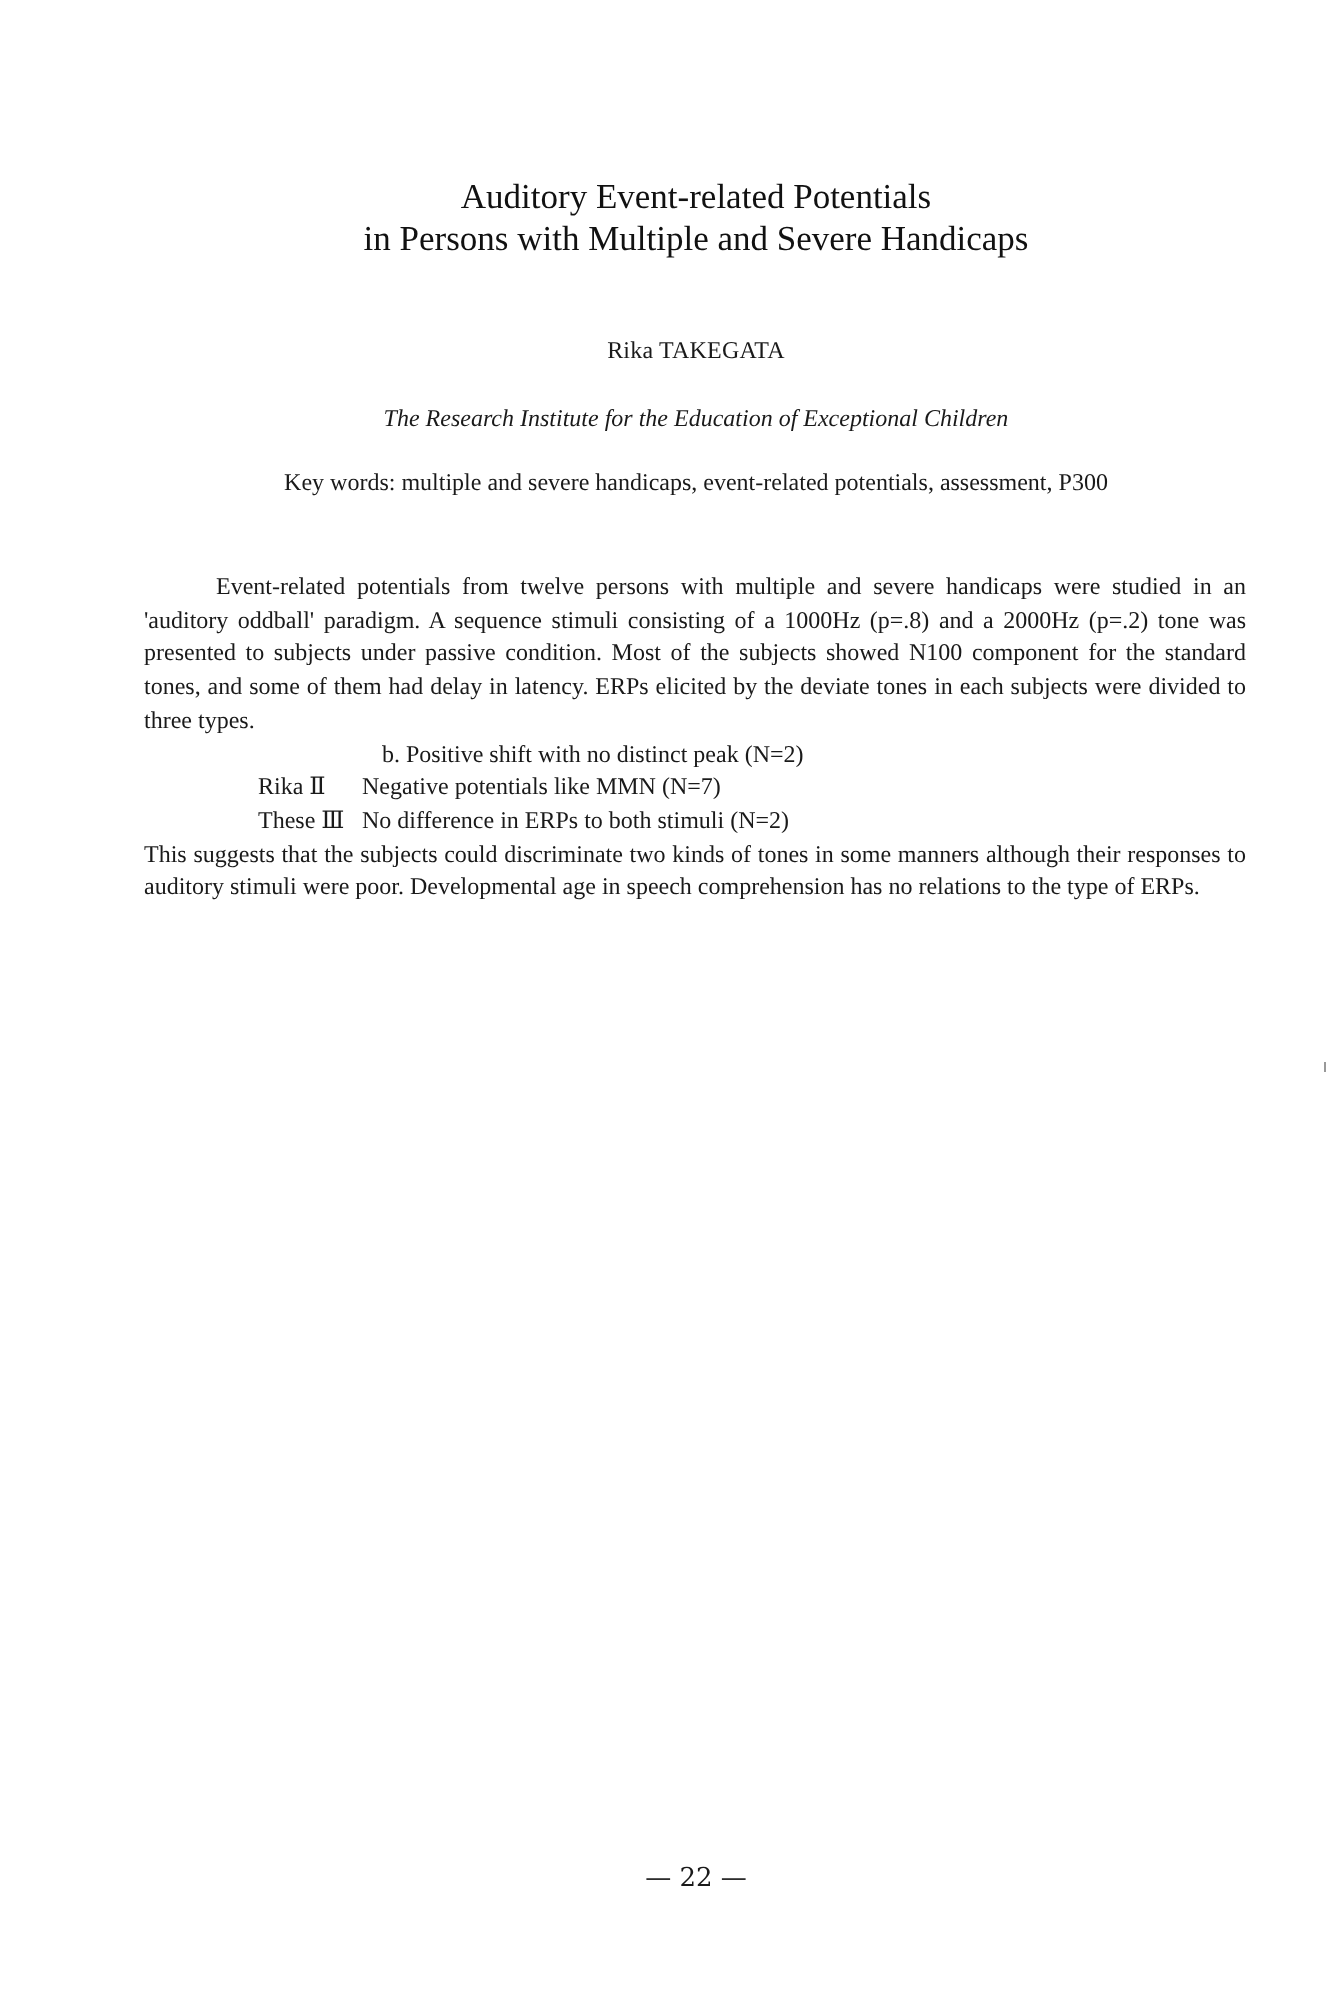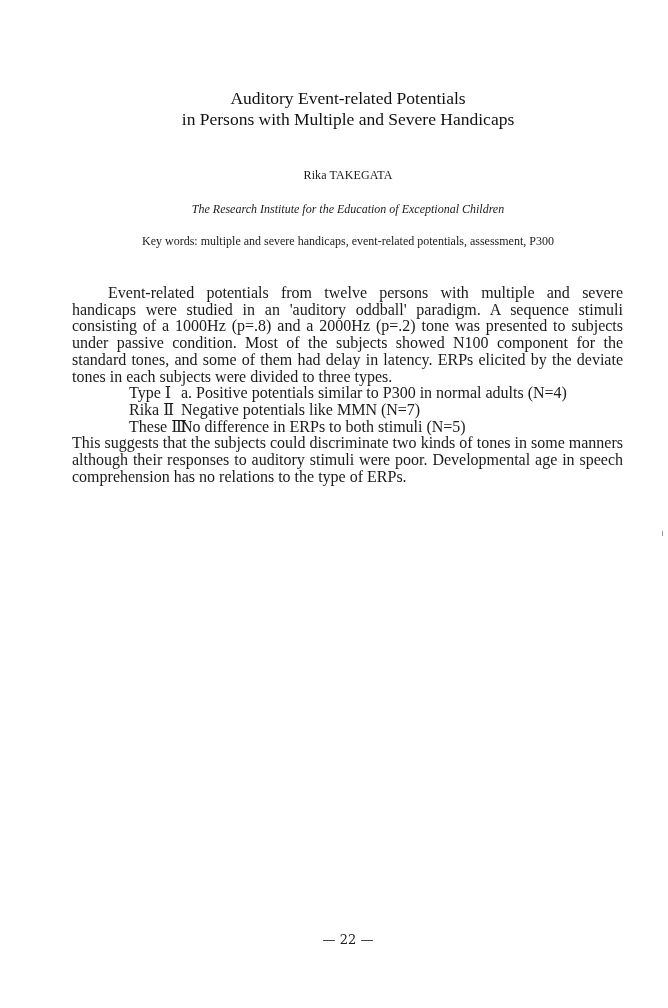--- a/index.html
+++ b/index.html
@@ -20,21 +20,21 @@
     .affil {
       position: absolute; left: 0; width: 696px; top: 202px;
       text-align: center; font-size: 12px; font-style: italic;
     }
     .keywords {
       position: absolute; left: 0; width: 696px; top: 234px;
       text-align: center; font-size: 12px;
     }
     .abstract {
       position: absolute; left: 72px; width: 551px; top: 285px;
-      font-size: 16px; line-height: 16.7px;
+      font-size: 12px; line-height: 16.7px;
     }
     .abstract p { margin: 0; text-align: justify; }
     .indent { text-indent: 36px; }
     .type-row { display: flex; margin: 0; white-space: nowrap; }
     .type-label { display: inline-block; width: 52px; padding-left: 57px; }
     .type-label.empty { }
     .type-text { display: inline-block; }
     .page-num {
       position: absolute; left: 0; width: 696px; top: 932px;
       text-align: center; font-size: 13px; font-family: "DejaVu Serif", serif;
@@ -55,30 +55,30 @@
 <div class="author">Rika TAKEGATA</div>
 
 <div class="affil">The Research Institute for the Education of Exceptional Children</div>
 
 <div class="keywords">Key words:  multiple and severe handicaps, event-related potentials, assessment, P300</div>
 
 <div class="abstract">
   <p class="indent">Event-related potentials from twelve persons with multiple and severe handicaps were studied in an 'auditory oddball' paradigm.   A sequence stimuli consisting of a 1000Hz (p=.8) and a 2000Hz (p=.2) tone was presented to subjects under passive condition.   Most of the subjects showed N100 component for the standard tones, and some of them had  delay in latency.   ERPs elicited by the deviate tones in each subjects were divided to three types.</p>
 
   <div class="type-row">
-    <span class="type-label">Type Ⅰ</span>
-    <span class="type-text">a. Positive potentials similar to P300 in normal adults (N=4)</span>
+    <span class="type-label empty"></span>
+    <span class="type-text" style="padding-left:10px">b. Positive shift with no distinct peak (N=2)</span>
   </div>
   <div class="type-row">
     <span class="type-label">Rika Ⅱ</span>
     <span class="type-text">Negative potentials like MMN (N=7)</span>
   </div>
   <div class="type-row">
     <span class="type-label">These Ⅲ</span>
-    <span class="type-text">No difference in ERPs to both stimuli (N=5)</span>
+    <span class="type-text">No difference in ERPs to both stimuli (N=2)</span>
   </div>
 
   <p>This suggests that the subjects could discriminate two kinds of tones in some manners although their responses to auditory stimuli were poor.   Developmental age in speech comprehension has no relations to the type of ERPs.</p>
 </div>
 
 <div class="scan-mark"></div>
 
 <div class="page-num">— 22 —</div>
 
 </body></html>

